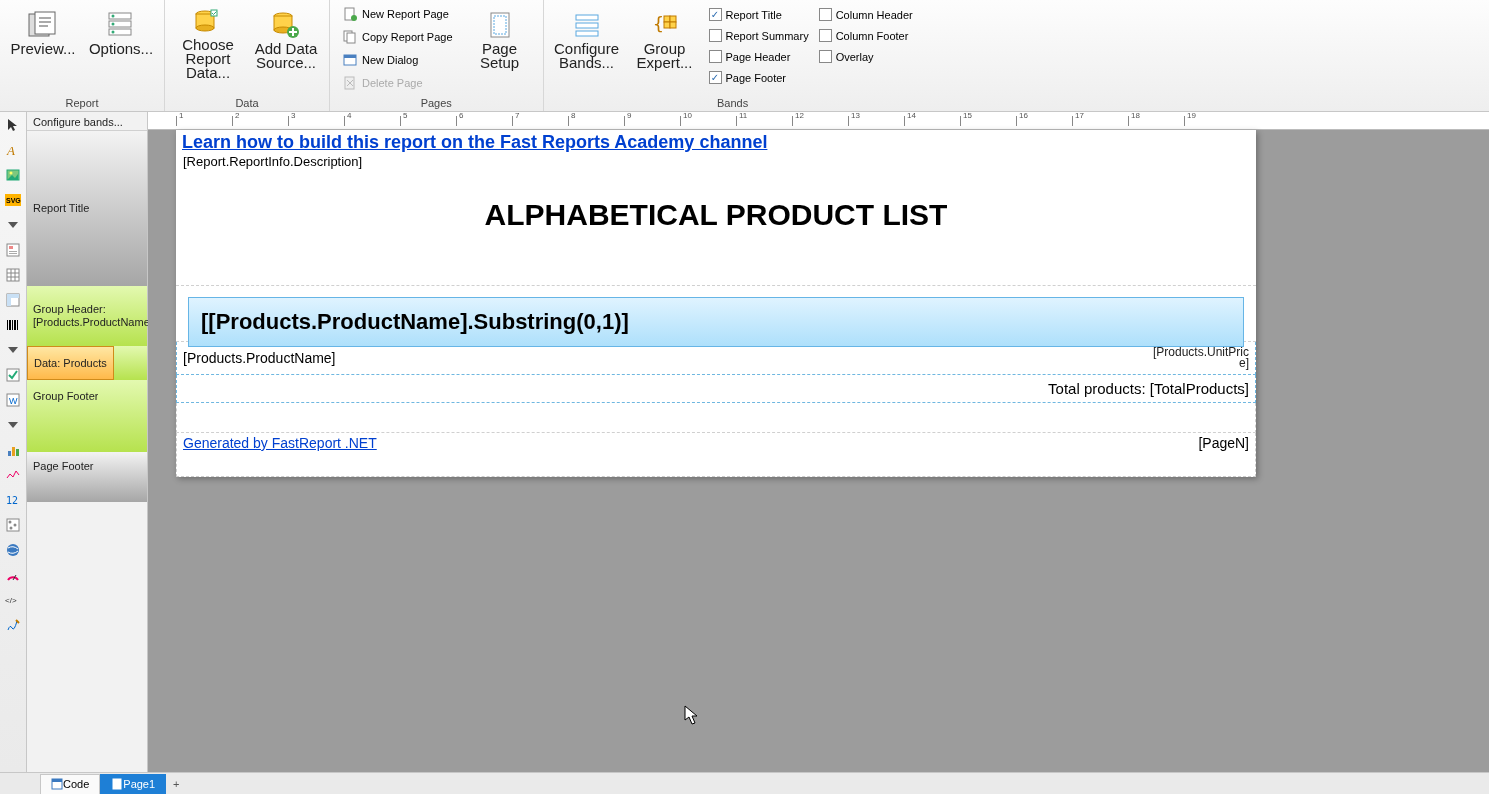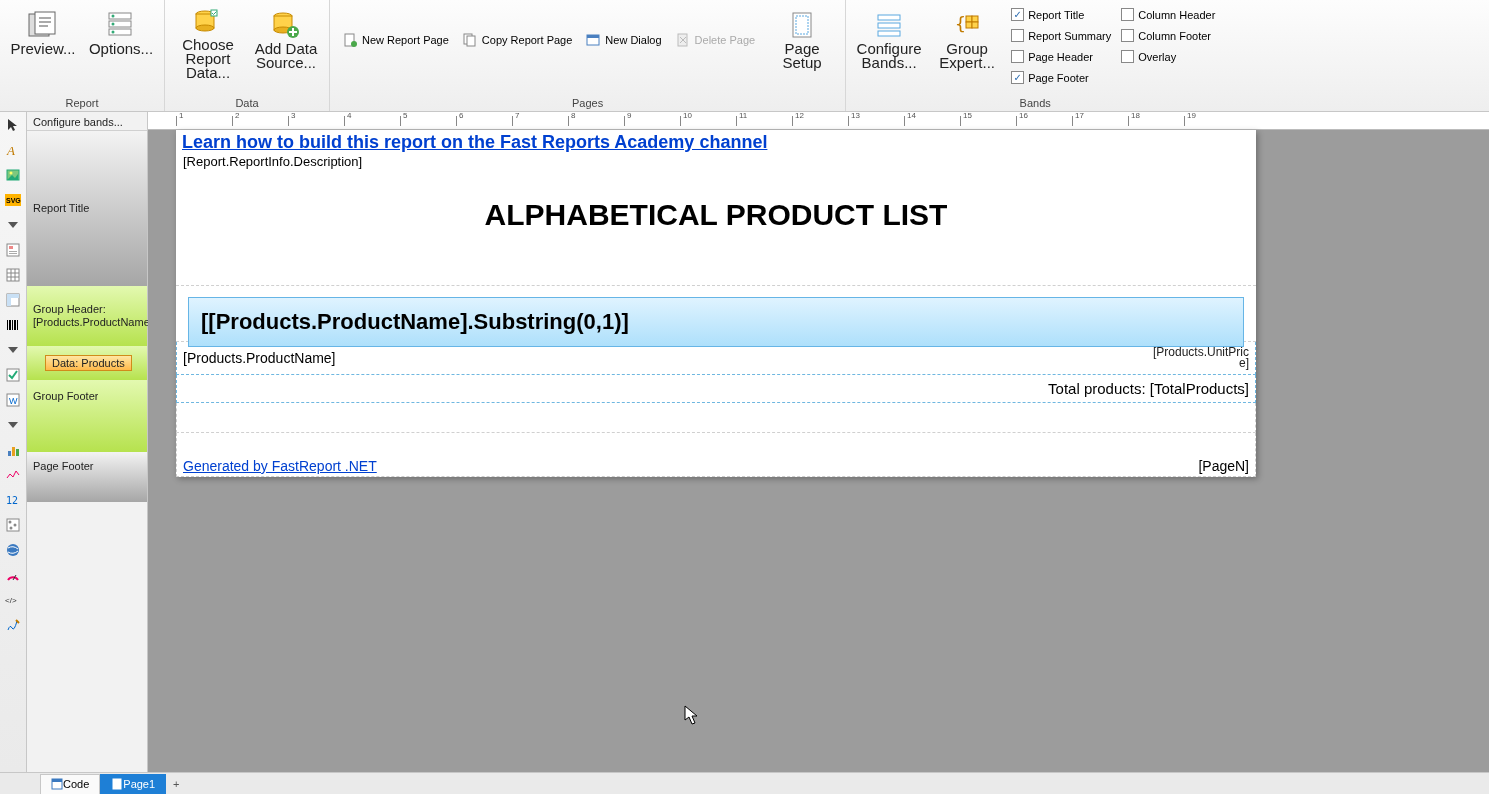--- a/index.html
+++ b/index.html
@@ -6,41 +6,41 @@
 html, body { width: 100%; height: 100%; font-family: "Segoe UI", Tahoma, sans-serif; font-size: 11px; background: #fff; overflow: hidden; }
 
 
 .ribbon { display: flex; background: linear-gradient(#fdfdfd, #eeeeee); border-bottom: 1px solid #c7c7c7; height: 112px; }
 .ribbon-group { display: flex; flex-direction: column; align-items: center; border-right: 1px solid #d7d7d7; padding: 3px 6px 0; }
 .ribbon-group .items { flex: 1; display: flex; align-items: flex-start; gap: 4px; }
 .ribbon-group .group-label { font-size: 11px; color: #444; text-align: center; padding-bottom: 2px; width: 100%; }
 .big-btn { display: flex; flex-direction: column; align-items: center; justify-content: flex-start; width: 74px; height: 78px; padding-top: 4px; cursor: pointer; border: 1px solid transparent; border-radius: 2px; }
 .big-btn .big-icon { width: 34px; height: 34px; display: flex; align-items: center; justify-content: center; }
 .big-btn .big-label { text-align: center; font-size: 15px; line-height: 14px; color: #222; }
-.small-btn-col { display: flex; gap: 1px; margin-top: 26px; }
+.small-btn-col { display: flex; flex-direction: column; gap: 1px; }
 .small-btn { display: flex; align-items: center; gap: 4px; height: 22px; padding: 0 5px; cursor: pointer; border: 1px solid transparent; border-radius: 2px; }
 .small-btn.disabled { color: #aaa; cursor: default; }
 .small-btn .small-icon { width: 16px; height: 16px; display: flex; align-items: center; justify-content: center; }
 
 .check-col { display: flex; flex-direction: column; gap: 2px; padding-top: 2px; }
 .check-item { display: flex; align-items: center; gap: 4px; height: 19px; padding: 0 3px; cursor: pointer; }
 .check-item .cb { width: 13px; height: 13px; border: 1px solid #888; background: #fff; display: flex; align-items: center; justify-content: center; font-size: 10px; color: #2a6bb0; }
 .check-item .cb.checked::after { content: "✓"; }
 
 
 .workspace { display: flex; height: calc(100% - 112px - 22px); }
 .tool-strip { width: 27px; background: linear-gradient(#f6f6f6, #eaeaea); border-right: 1px solid #c7c7c7; display: flex; flex-direction: column; align-items: center; padding-top: 3px; gap: 5px; }
 .tool-strip .tool { width: 20px; height: 20px; display: flex; align-items: center; justify-content: center; cursor: pointer; border: 1px solid transparent; border-radius: 2px; }
 
 .bands-panel { width: 121px; background: #f2f2f2; border-right: 1px solid #c7c7c7; display: flex; flex-direction: column; }
 .bands-header { padding: 4px 6px; font-size: 11px; color: #222; border-bottom: 1px solid #d0d0d0; height: 19px; }
 .band-row { padding: 0 6px; display: flex; align-items: center; font-size: 11px; color: #222; }
 .band-row.gradient { background: linear-gradient(180deg, #f3f3f3, #a6a6a6); }
 .band-row.green { background: linear-gradient(180deg, #e3f9b0, #b6e24e); }
-.band-data { background: linear-gradient(180deg, #ffe7a3, #ffb94a); border: 1px solid #d08b1a; margin-left: 18px; padding: 2px 6px; font-size: 11px; height: 16px; display: flex; align-items: center; }
+.band-data { background: linear-gradient(180deg, #ffe7a3, #ffb94a); border: 1px solid #d08b1a; margin-left: 0; padding: 2px 6px; font-size: 11px; height: 34px; display: flex; align-items: center; }
 .band-title-text { white-space: pre-line; overflow: hidden; line-height: 13px; }
 
 .design-area { flex: 1; background: #9c9c9c; position: relative; overflow: hidden; }
 .ruler-h { position: absolute; top: 0; left: 0; right: 0; height: 18px; background: #fff; border-bottom: 1px solid #bbb; font-size: 8px; color: #555; display: flex; align-items: center; padding-left: 28px; overflow: hidden; }
 .ruler-h .tick { width: 56px; position: relative; border-left: 1px solid #888; height: 10px; }
 .ruler-h .tick .num { position: absolute; top: -5px; left: 2px; }
 .ruler-corner { position: absolute; top: 1px; left: 5px; width: 16px; height: 14px; display: flex; align-items: center; justify-content: center; color: #3a79c0; font-size: 10px; }
 
 .page { position: absolute; top: 18px; left: 28px; width: 1080px; background: #fff; box-shadow: 2px 2px 6px rgba(0,0,0,0.3); }
 .seg { border-bottom: 1px dashed #d0d0d0; padding: 2px 6px; position: relative; }
@@ -50,21 +50,21 @@
 .h1-box { font-family: Verdana, sans-serif; font-size: 30px; font-weight: bold; text-align: center; margin-top: 28px; }
 
 .seg.gh { height: 56px; padding: 8px; }
 .gh-box { margin: 3px 4px; height: 50px; background: linear-gradient(180deg, #dff3ff, #aee0fb); border: 1px solid #66b5e6; display: flex; align-items: center; padding-left: 12px; font-family: Verdana, sans-serif; font-size: 22px; font-weight: bold; }
 
 .seg.data { height: 33px; display: flex; align-items: center; justify-content: space-between; font-family: Verdana, sans-serif; font-size: 14px; border: 1px dashed #6fb7e0; border-top: none; }
 .seg.data .right { font-size: 12px; text-align: right; line-height: 11px; color: #222; margin-left: 44px; }
 .seg.gf { height: 28px; display: flex; align-items: center; justify-content: flex-end; font-family: Verdana, sans-serif; font-size: 15px; border: 1px dashed #6fb7e0; border-top: none; }
 
 .seg.spacer { height: 30px; border-left: 1px dashed #ccc; border-right: 1px dashed #ccc; }
-.seg.pf { height: 44px; display: flex; align-items: flex-end; justify-content: space-between; font-family: Verdana, sans-serif; font-size: 14px; border: 1px dashed #ccc; border-top: none; }
+.seg.pf { height: 44px; display: flex; align-items: flex-start; justify-content: space-between; font-family: Verdana, sans-serif; font-size: 14px; border: 1px dashed #ccc; border-top: none; }
 .pf .gen { color: #0040d0; text-decoration: underline; }
 
 .cursor-ptr { position: absolute; left: 536px; top: 593px; width: 14px; height: 20px; pointer-events: none; }
 
 
 .tabs { height: 22px; background: #eaeaea; border-top: 1px solid #c7c7c7; display: flex; align-items: center; padding-left: 40px; gap: 0; }
 .tab { height: 20px; padding: 0 10px; display: flex; align-items: center; font-size: 11px; border: 1px solid #c7c7c7; border-bottom: none; background: #fafafa; cursor: pointer; }
 .tab.active { background: #1e7fd6; color: #fff; border-color: #1e7fd6; }
 .tab .tab-icon { width: 12px; height: 12px; }
 .tab-add { width: 20px; text-align: center; cursor: pointer; color: #555; }

